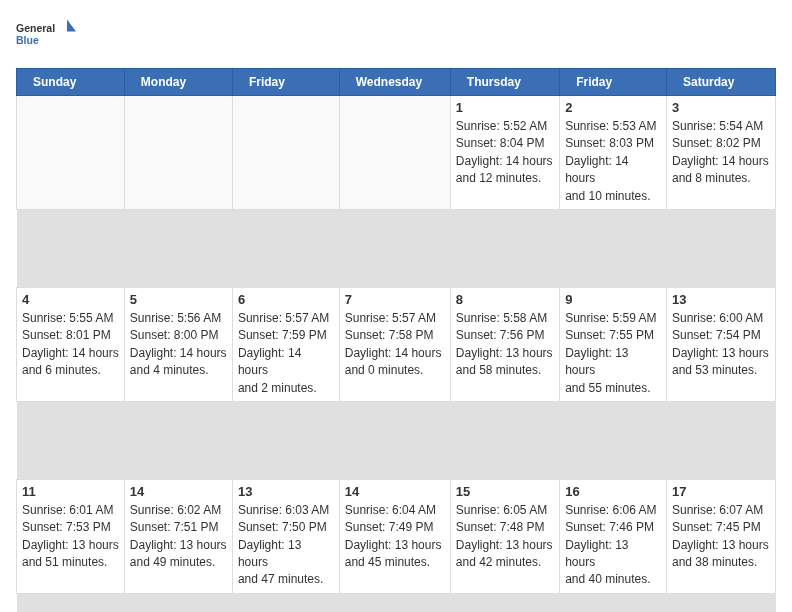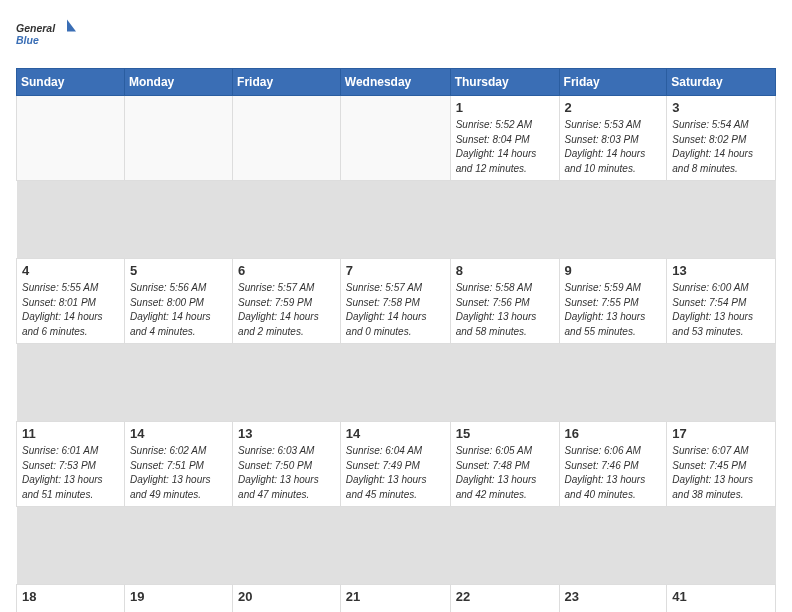--- a/index.html
+++ b/index.html
@@ -13,21 +13,20 @@
     .header {
       display: flex;
       justify-content: space-between;
       align-items: flex-start;
       margin-bottom: 12px;
     }
     .logo {
       display: flex;
       align-items: center;
       gap: 4px;
-      font-style: italic;
     }
     .title-block {
       text-align: right;
     }
     .main-title {
       font-size: 36px;
       font-weight: 300;
       color: #333;
       line-height: 1.1;
     }
@@ -39,21 +38,21 @@
     .calendar {
       width: 100%;
       border-collapse: collapse;
       font-size: 11px;
     }
     .calendar thead tr {
       background-color: #3a6eb5;
       color: white;
     }
     .calendar thead th {
-      padding: 6px 4px;
+      padding: 6px 16px;
       text-align: left;
       font-weight: bold;
       font-size: 12px;
       border: 1px solid #2a5da0;
     }
     .calendar tbody tr {
       border-bottom: 1px solid #ccc;
     }
     .calendar tbody td {
       vertical-align: top;
@@ -69,23 +68,22 @@
     }
     .day-number {
       font-weight: bold;
       font-size: 13px;
       color: #333;
       display: block;
       margin-bottom: 3px;
     }
     .day-info {
       color: #333;
-      font-size: 10px;
+      font-size: 12px;
       line-height: 1.45;
-      font-style: italic;
     }
   </style>
 </head>
 <body>
 
 <div class="header">
   <div class="logo">
   <svg width="60" height="40" viewBox="0 0 80 44" xmlns="http://www.w3.org/2000/svg">
     <text x="0" y="16" font-size="14" font-weight="bold" fill="#333" font-family="Arial">General</text>
     <text x="0" y="33" font-size="14" font-weight="bold" fill="#3a6eb5" font-family="Arial">Blue</text>

